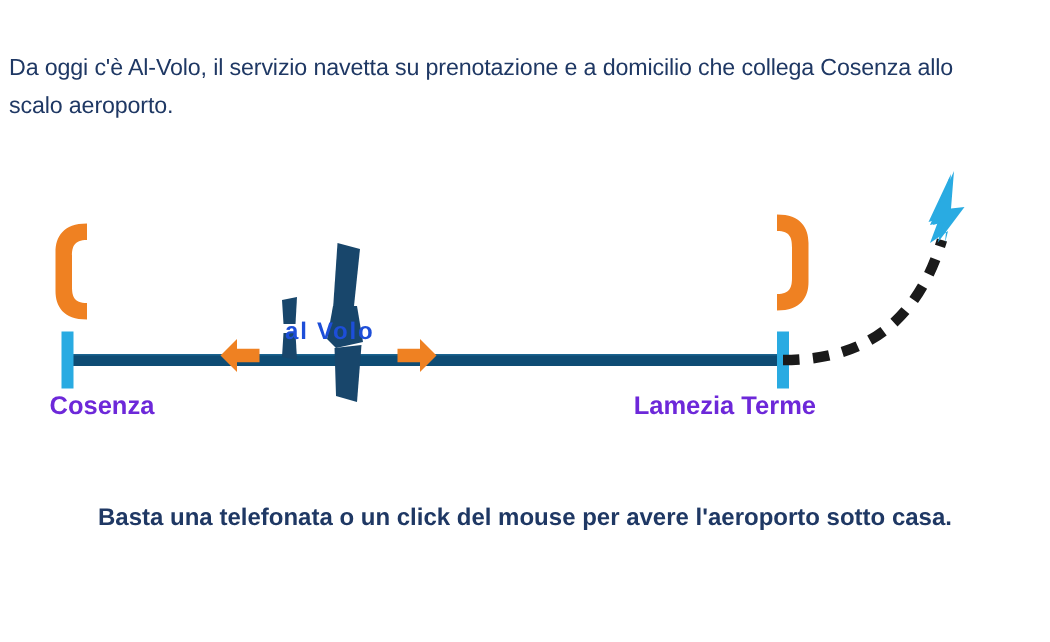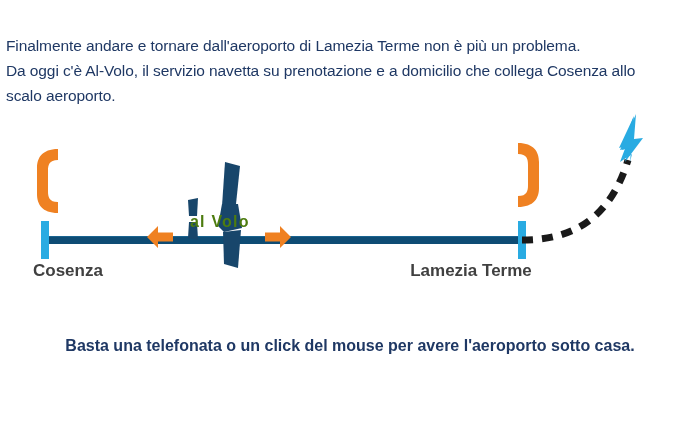--- a/index.html
+++ b/index.html
@@ -89,80 +89,79 @@
     top: 52px;
     width: 92px;
     height: 110px;
   }
   #logo-wordmark {
     position: absolute;
     left: 190px;
     top: 103px;
     width: 76px;
     height: 22px;
-    color: #4d7c0f;
+    color: #1d4ed8;
     font-family: "Liberation Sans", sans-serif;
     font-weight: bold;
     font-size: 16px;
     letter-spacing: 1.2px;
     line-height: 22px;
     white-space: nowrap;
   }
 
   
   #takeoff-curve {
     position: absolute;
     left: 516px;
     top: 0px;
     width: 160px;
     height: 145px;
   }
 
   
   .place-label {
     position: absolute;
-    color: #404040;
+    color: #6d28d9;
     font-family: "Liberation Sans", sans-serif;
     font-weight: bold;
     font-size: 17px;
     line-height: 21px;
     white-space: nowrap;
   }
   #label-cosenza {
     left: 33px;
     top: 152px;
   }
   #label-airport {
     left: 398px;
     top: 152px;
     text-align: center;
     width: 146px;
   }
   #label-airport .ap-line1 { display: block; }
-  #label-airport .ap-line2 { display: block; }
+  #label-airport .ap-line2 { display: block; text-align: right; }
 
   
   #tagline {
     position: absolute;
     left: 0;
     top: 337px;
     width: 700px;
     text-align: center;
     color: #1F3864;
     font-family: "Liberation Sans", sans-serif;
     font-weight: bold;
     font-size: 16px;
     white-space: nowrap;
   }
 </style>
 </head>
 <body>
 
 <div id="intro-paragraph">
-  <div class="intro-line">Finalmente andare e tornare dall'aeroporto di Lamezia Terme non è più un problema.</div>
   <div class="intro-line">Da oggi c'è Al-Volo, il servizio navetta su prenotazione e a domicilio che collega Cosenza allo</div>
   <div class="intro-line">scalo aeroporto.</div>
 </div>
 
 <div id="diagram">
 
   <div id="route-line"></div>
 
   <div class="route-tick" id="tick-cosenza"></div>
   <div class="route-tick" id="tick-airport"></div>

